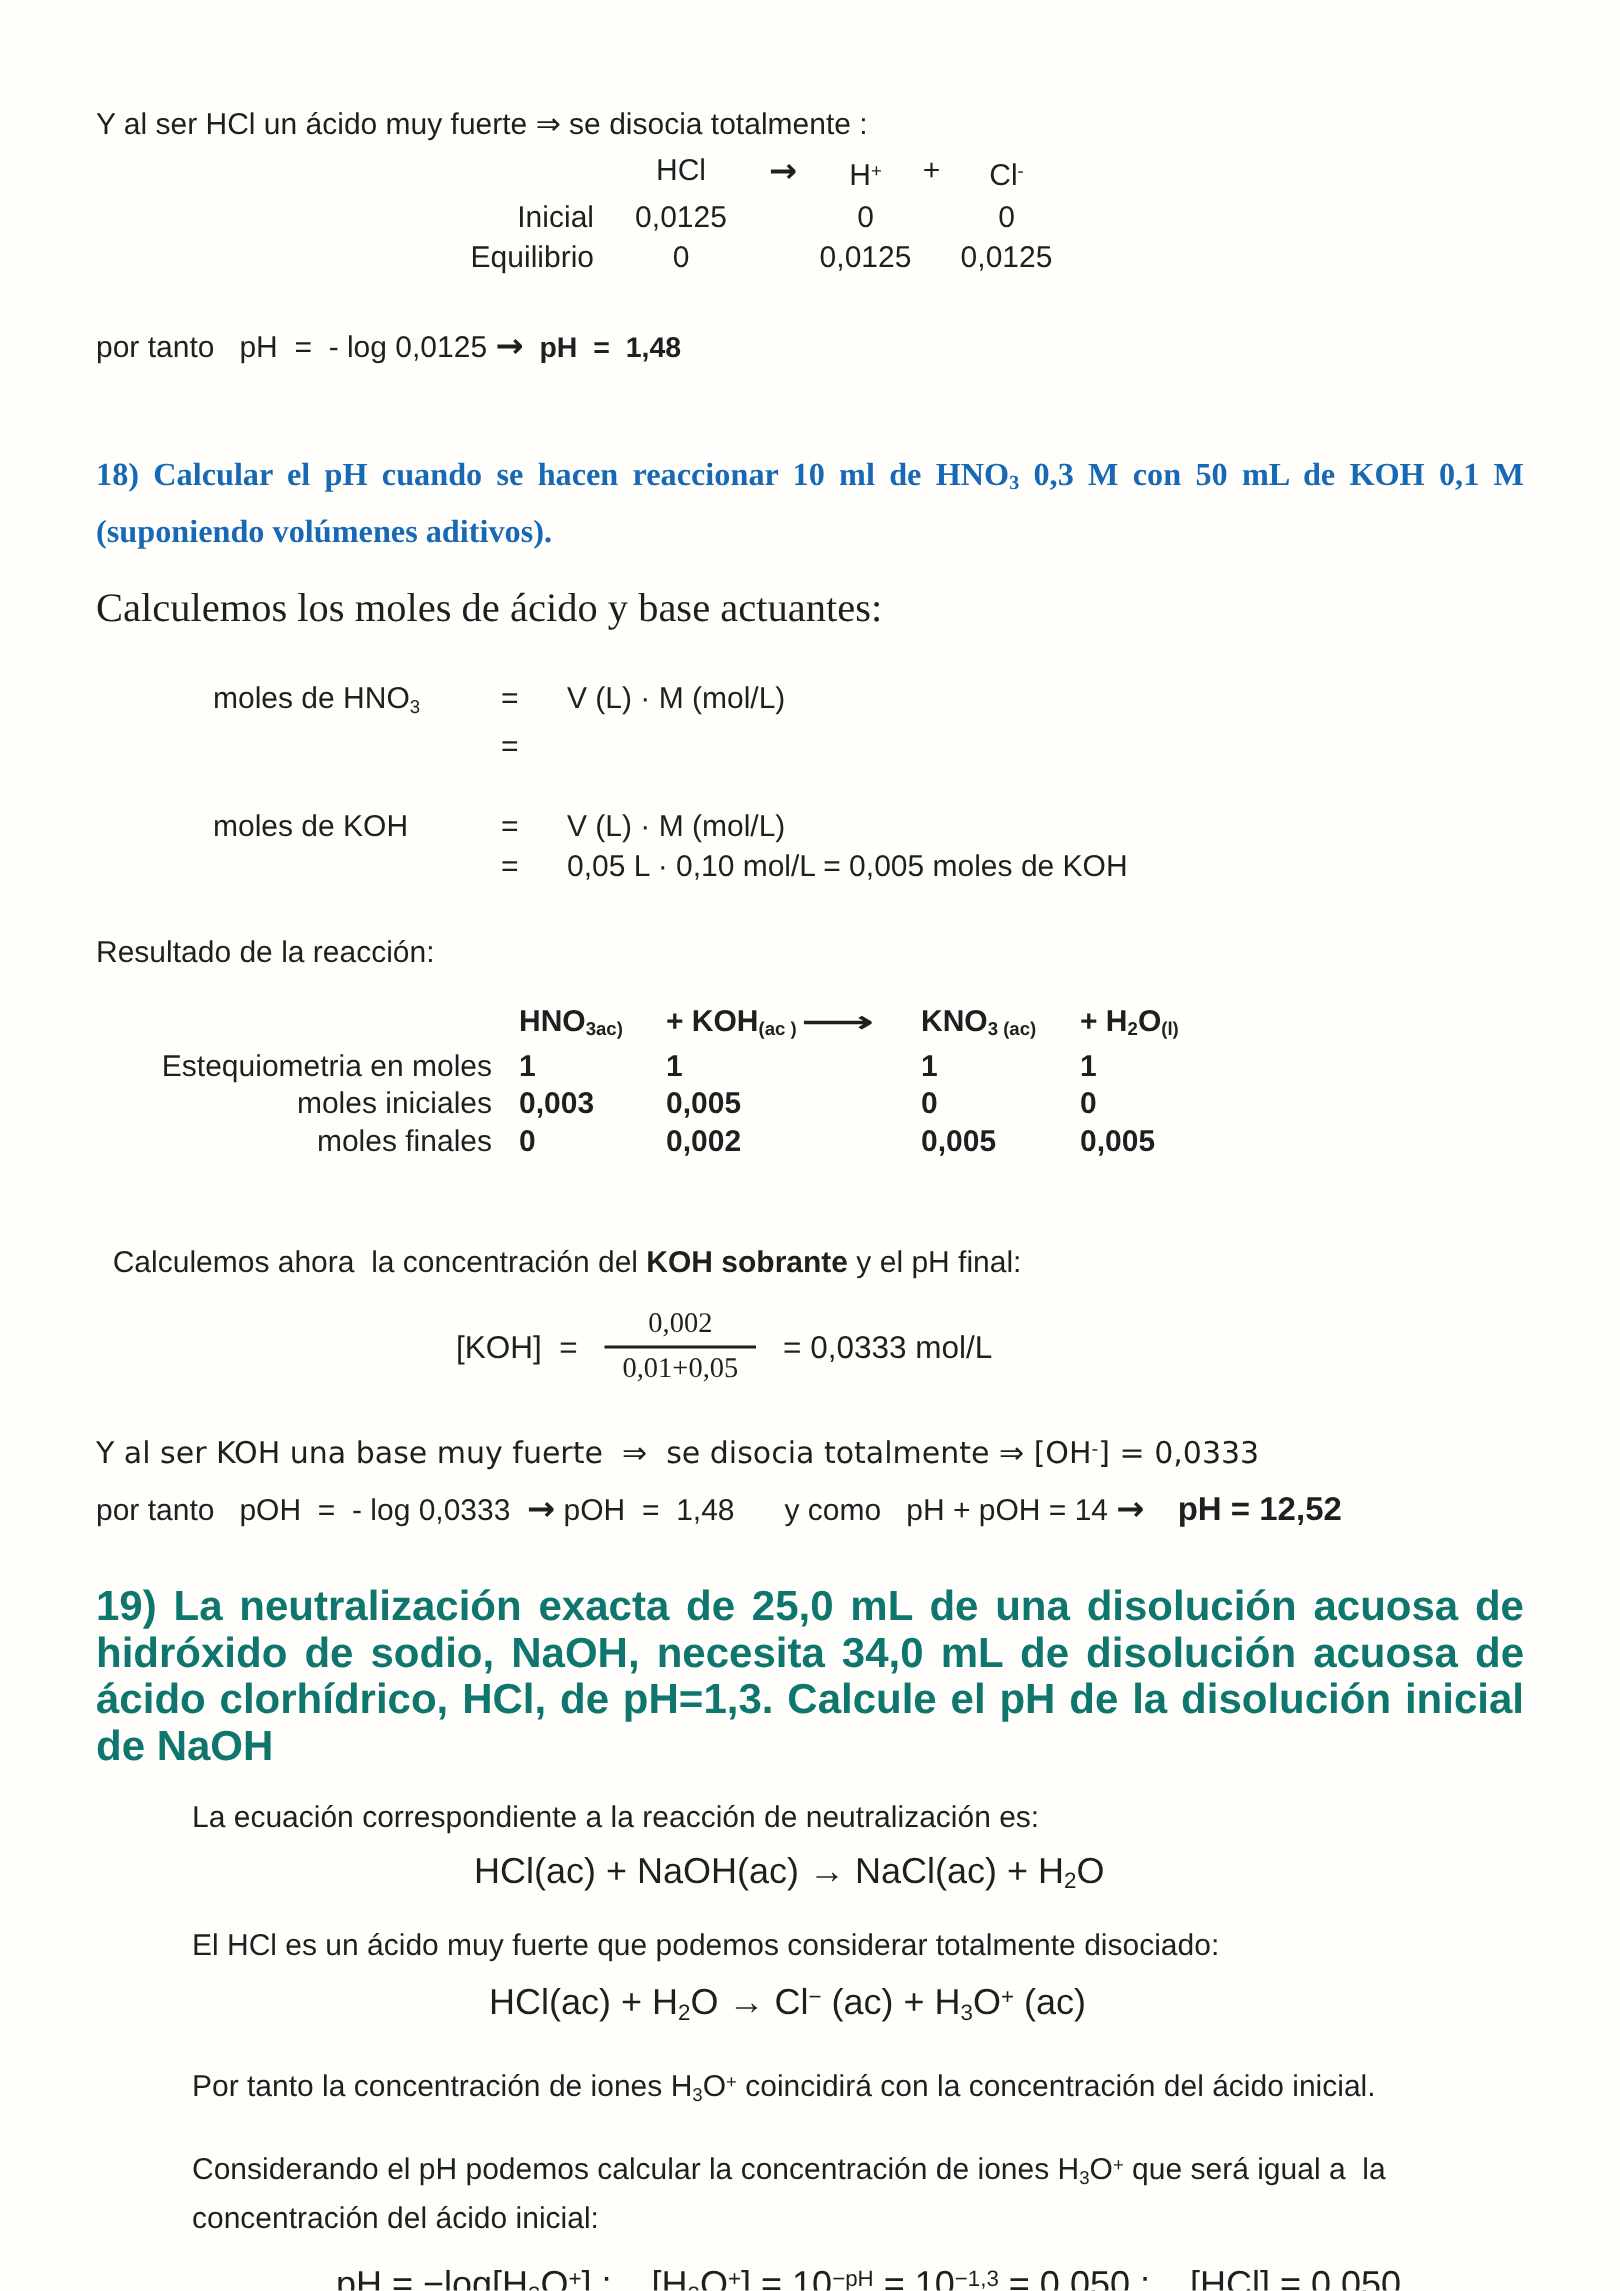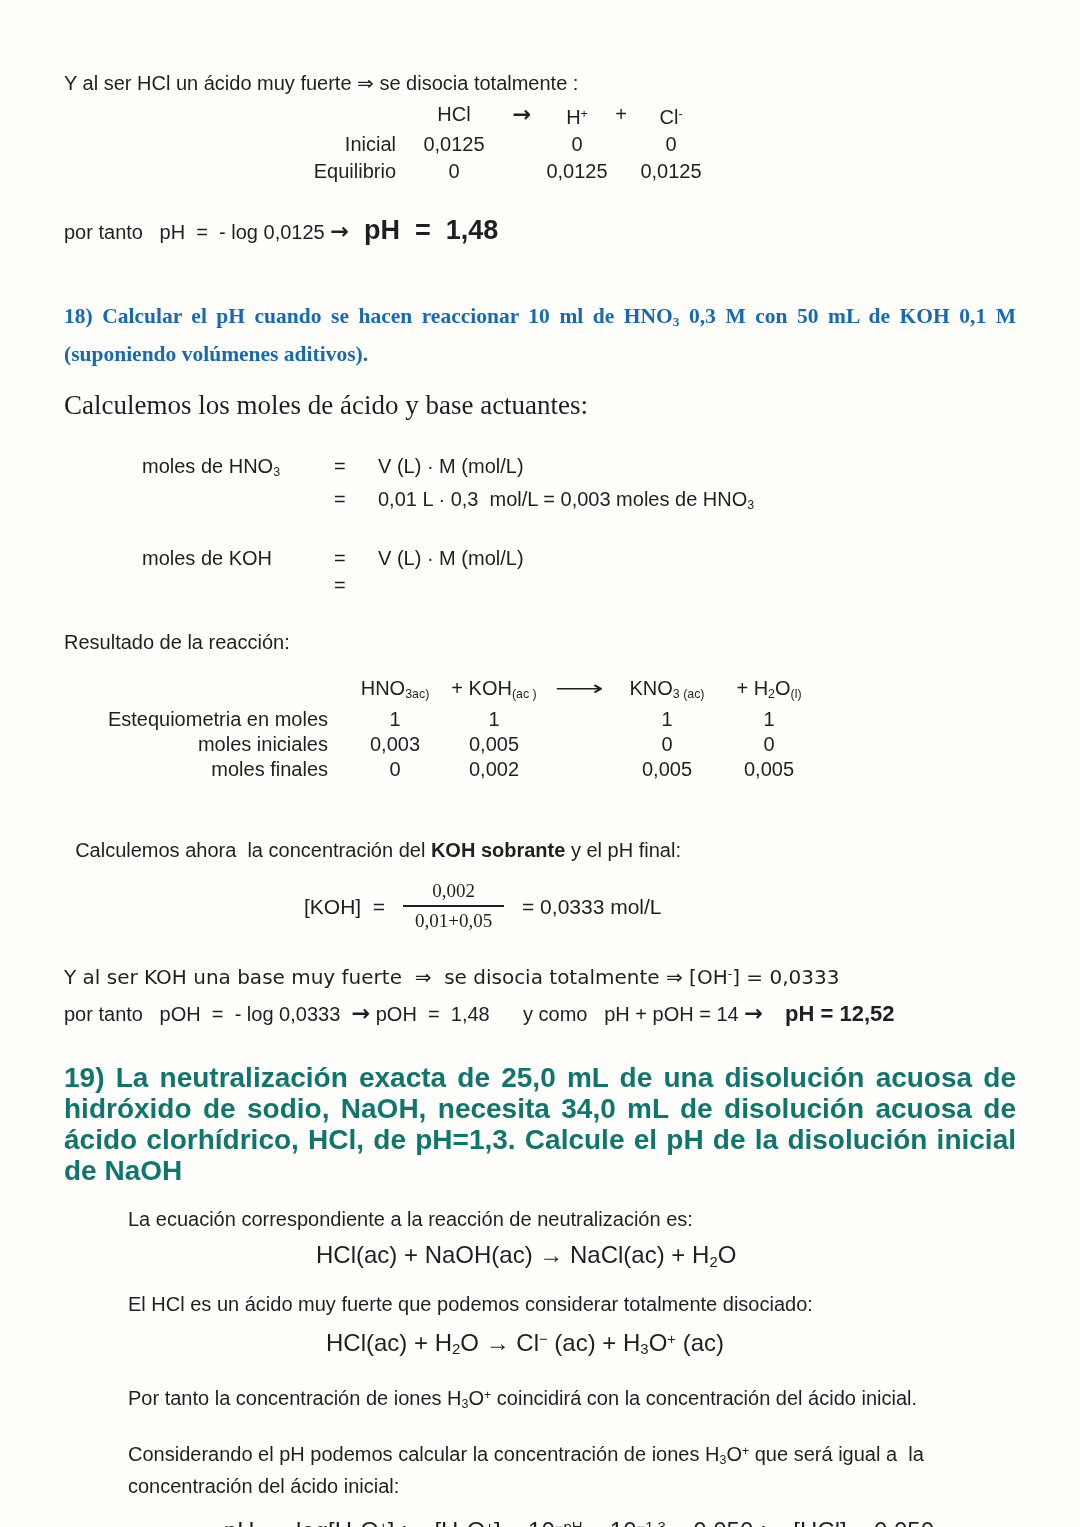--- a/index.html
+++ b/index.html
@@ -17,38 +17,38 @@
   .arrow{font-weight:700;font-size:1.12em;font-family:"DejaVu Sans",sans-serif;}
   .dblarrow{font-family:"DejaVu Sans",sans-serif;}
 
   
   .ice{display:grid;grid-template-columns:150px 88px 48px 62px 26px 74px;
        margin:4px 0 0 196px;}
   .ice .c{text-align:center;}
   .ice .lbl{text-align:right;padding-right:14px;}
 
   .result-line{margin-top:32px;}
-  .result-bold{font-weight:700;font-size:27px;white-space:pre-wrap;}
+  .result-bold{font-weight:700;font-size:19px;white-space:pre-wrap;}
 
   .h18{color:#1769b5;font-family:"Liberation Serif","DejaVu Serif",serif;
        font-weight:700;font-size:21.5px;line-height:32px;text-align:justify;
        margin-top:54px;}
   .serifline{font-family:"Liberation Serif","DejaVu Serif",serif;
        font-size:27px;margin-top:22px;}
 
   .moles{display:grid;grid-template-columns:192px 44px auto;margin-left:78px;}
   .moles-a{margin-top:34px;}
   .moles-b{margin-top:26px;}
 
   .resultado{margin-top:30px;}
 
   .stoich{display:grid;grid-template-columns:252px 98px 100px 70px 106px 98px;
           margin:20px 0 0 30px;line-height:25px;}
   .stoich .lbl{text-align:right;padding-right:18px;}
-  .stoich .c{text-align:center;}
+  .stoich .c{font-weight:bold;}
   .longarrow{display:inline-block;transform:scaleX(1.7);transform-origin:center;
              font-family:"DejaVu Sans",sans-serif;}
 
   .kohline{margin-top:28px;}
   .fracline{display:flex;align-items:center;margin:14px 0 0 240px;font-size:21px;}
   .frac{display:inline-flex;flex-direction:column;text-align:center;margin:0 12px;
         font-family:"Liberation Serif","DejaVu Serif",serif;font-size:19px;line-height:26px;}
   .frac .num{padding:0 12px 1px;border-bottom:2px solid #1f1f1f;}
   .frac .den{padding:1px 12px 0;}
 
@@ -104,29 +104,29 @@
 <div class="h18">18) Calcular el pH cuando se hacen reaccionar 10 ml de HNO<sub>3</sub> 0,3 M con 50 mL de KOH 0,1 M (suponiendo volúmenes aditivos).</div>
 
 <div class="serifline">Calculemos los moles de ácido y base actuantes:</div>
 
 <div class="moles moles-a">
   <div>moles de HNO<sub>3</sub></div>
   <div>=</div>
   <div class="keep">V (L) · M (mol/L)</div>
   <div></div>
   <div>=</div>
-  <div class="keep">0,01 L · 0,3  mol/L = 0,003 moles de HNO<sub>3</sub></div>
 </div>
 
 <div class="moles moles-b">
   <div>moles de KOH</div>
   <div>=</div>
   <div class="keep">V (L) · M (mol/L)</div>
   <div></div>
   <div>=</div>
+  <div class="keep">0,05 L · 0,10 mol/L = 0,005 moles de KOH</div>
 </div>
 
 <div class="resultado">Resultado de la reacción:</div>
 
 <div class="stoich">
   <div class="lbl"></div>
   <div class="c">HNO<sub>3ac)</sub></div>
   <div class="c">+ KOH<sub>(ac )</sub></div>
   <div class="c"><span class="longarrow">⟶</span></div>
   <div class="c">KNO<sub>3 (ac)</sub></div>

